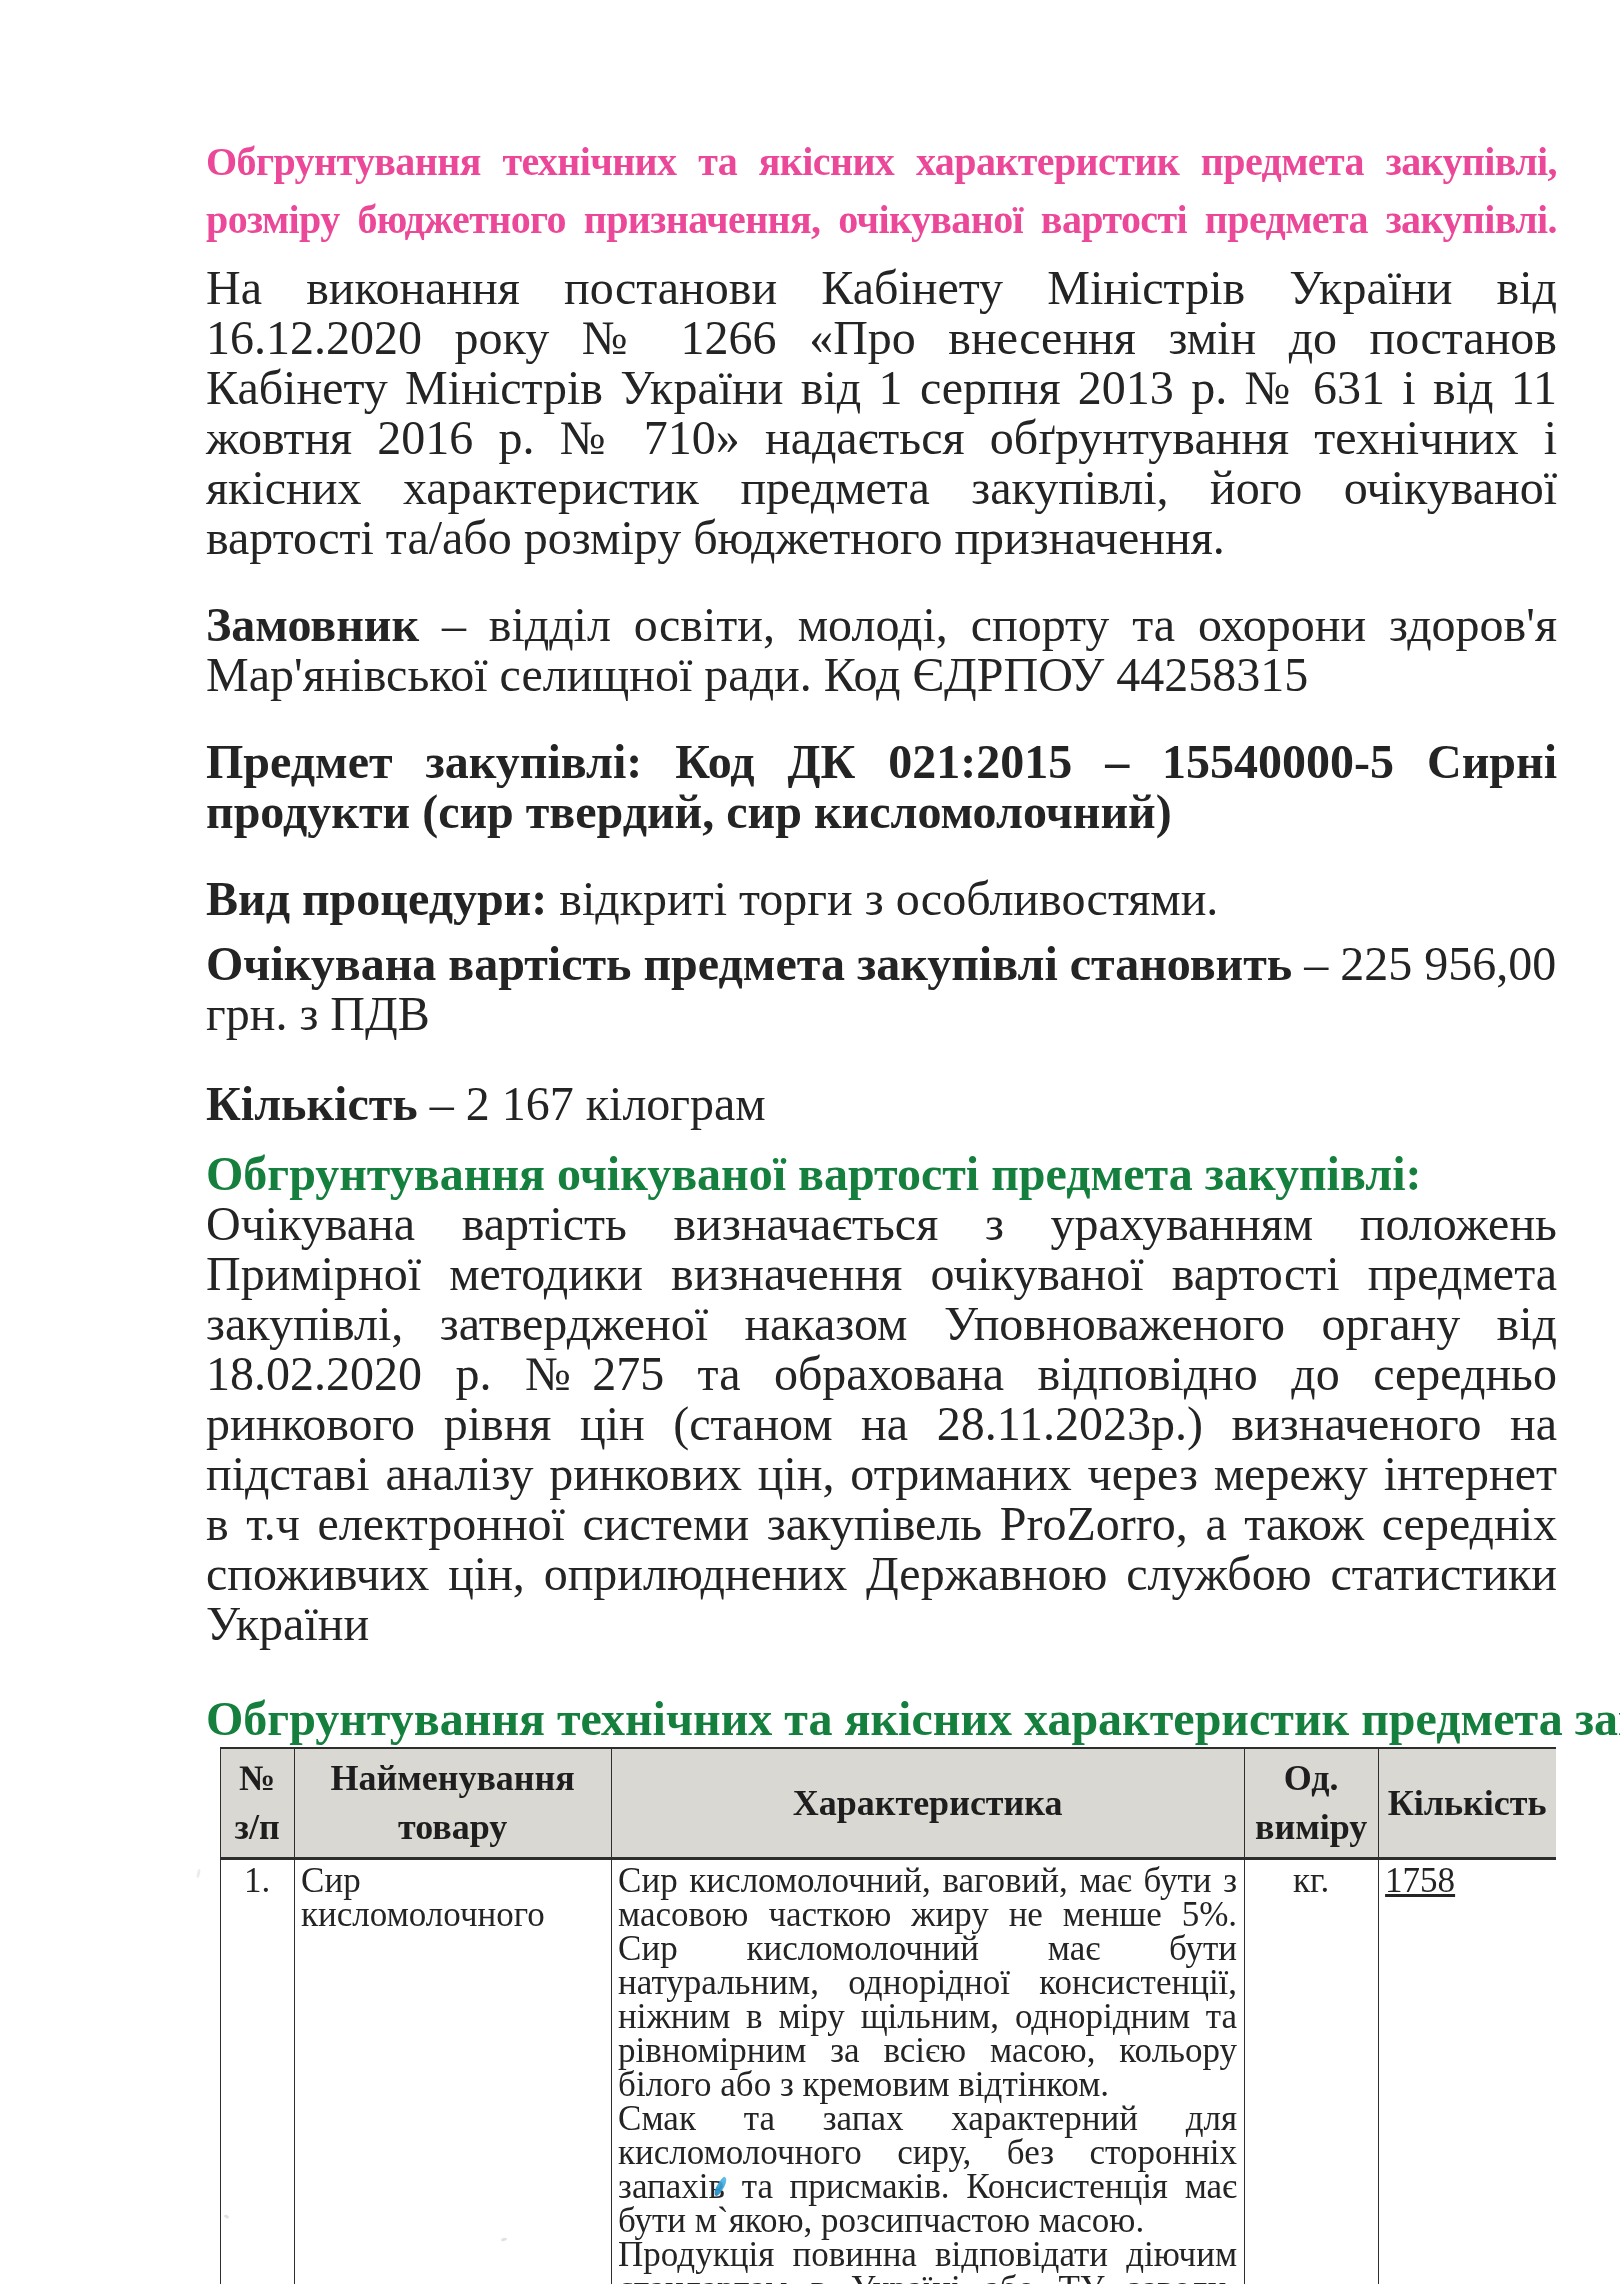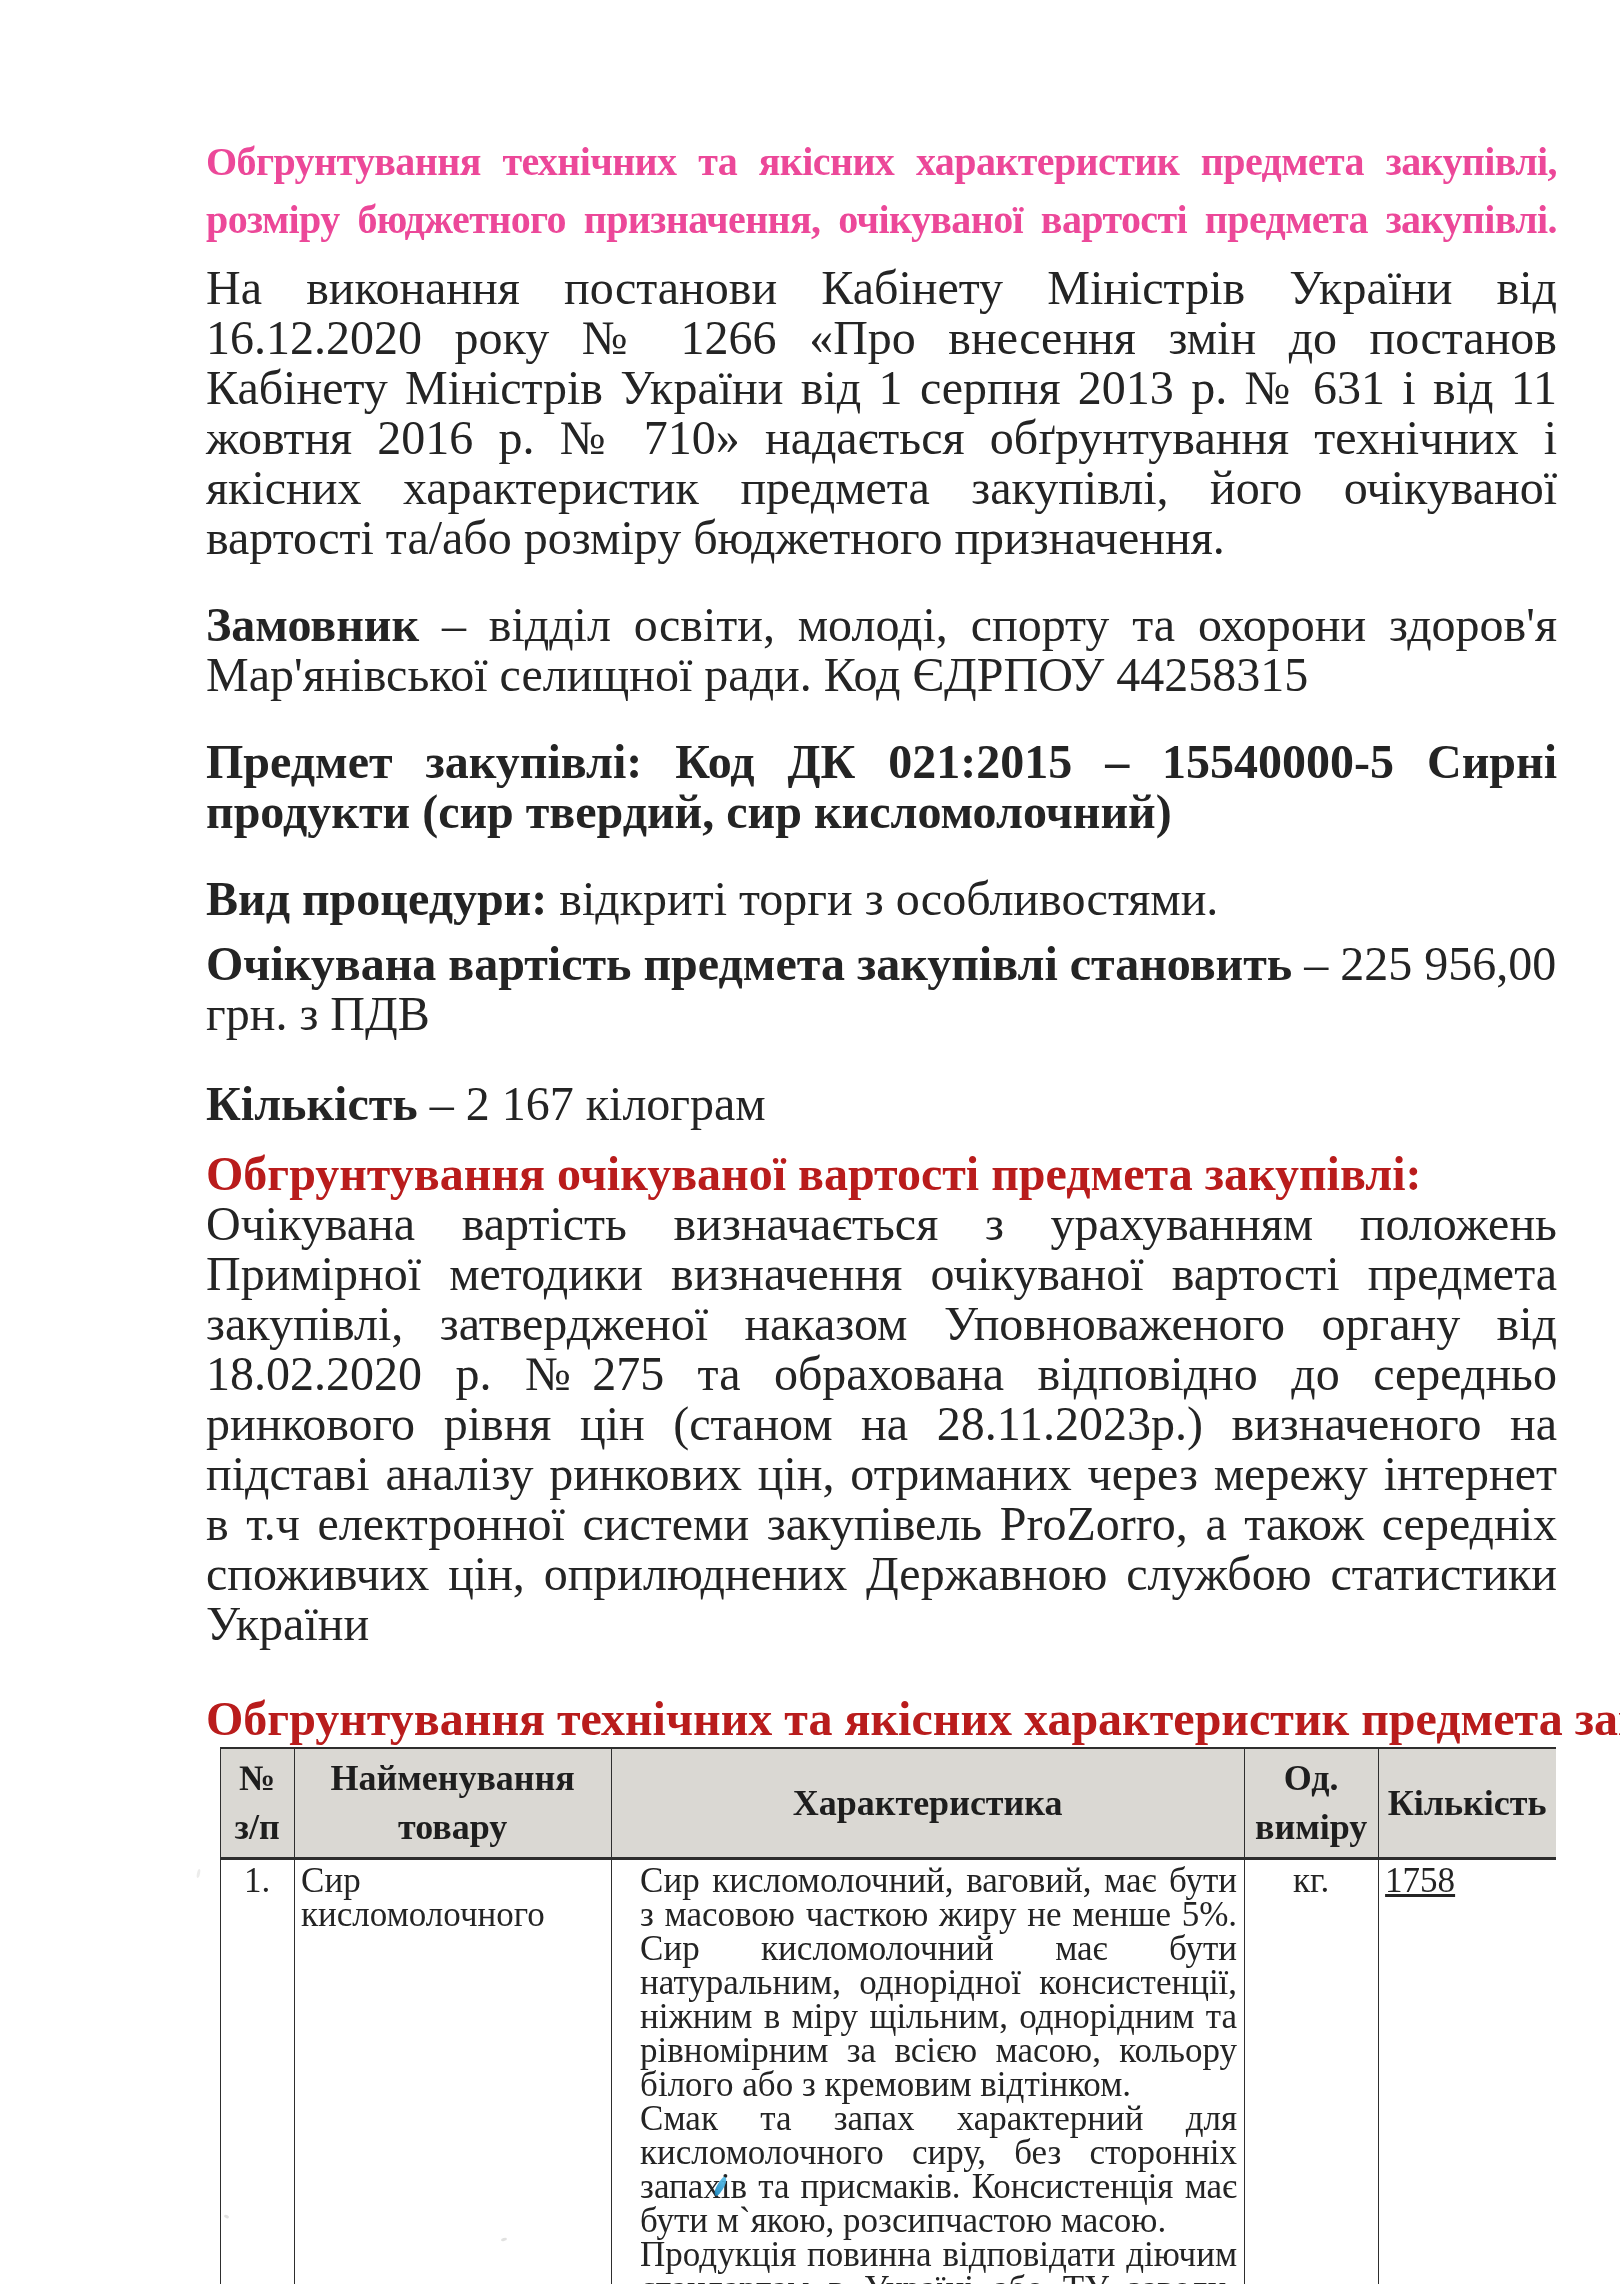--- a/index.html
+++ b/index.html
@@ -20,21 +20,21 @@
   .b{font-weight:bold;}
   b{font-weight:bold;}
   .title .tline{
     font-weight:bold;
     font-size:40px;line-height:58px;
     text-align:justify;text-align-last:justify;
     white-space:nowrap;
     letter-spacing:-0.6px;
     color:#ec4899;
   }
-  .head{white-space:nowrap;color:#b91c1c;}
+  .head{white-space:nowrap;color:#15803d;}
   .mt-intro{margin-top:14.3px;}
   .mt-block{margin-top:37px;}
   .mt-sm{margin-top:15px;}
   .mt-md{margin-top:40px;}
   .mt-md2{margin-top:19.5px;}
   .mt-para2{}
   .mt-h2{margin-top:45px;}
 
   
   .table-clip{
@@ -75,21 +75,21 @@
   }
   table.spec td{
     vertical-align:top;
     font-size:35px;
     line-height:34px;
     padding:3.9px 6.5px;
   }
   td.cnum{text-align:center;padding-top:6.5px;}
   td.cname{padding-top:6.5px;}
   td.cchar{padding:3.9px 10.4px 0 11.7px;font-size:34px;}
-  td.cchar p{text-align:justify;line-height:34px;margin-left:22px;}
+  td.cchar p{text-align:justify;line-height:34px;}
   td.cchar p:last-child{text-align-last:justify;font-family:Liberation Serif, serif;}
   td.cunit{text-align:center;padding-top:6.5px;}
   td.cqty{padding-top:6.5px;text-decoration:underline;}
 
   
   .ink-blue{
     position:absolute;left:717px;top:2176px;
     width:7.1px;height:21px;
     background:linear-gradient(200deg,#5cc0ea 0%,#2596cd 70%,#1b7fb4 100%);
     border-radius:45% 55% 50% 50% / 60% 40% 60% 40%;

